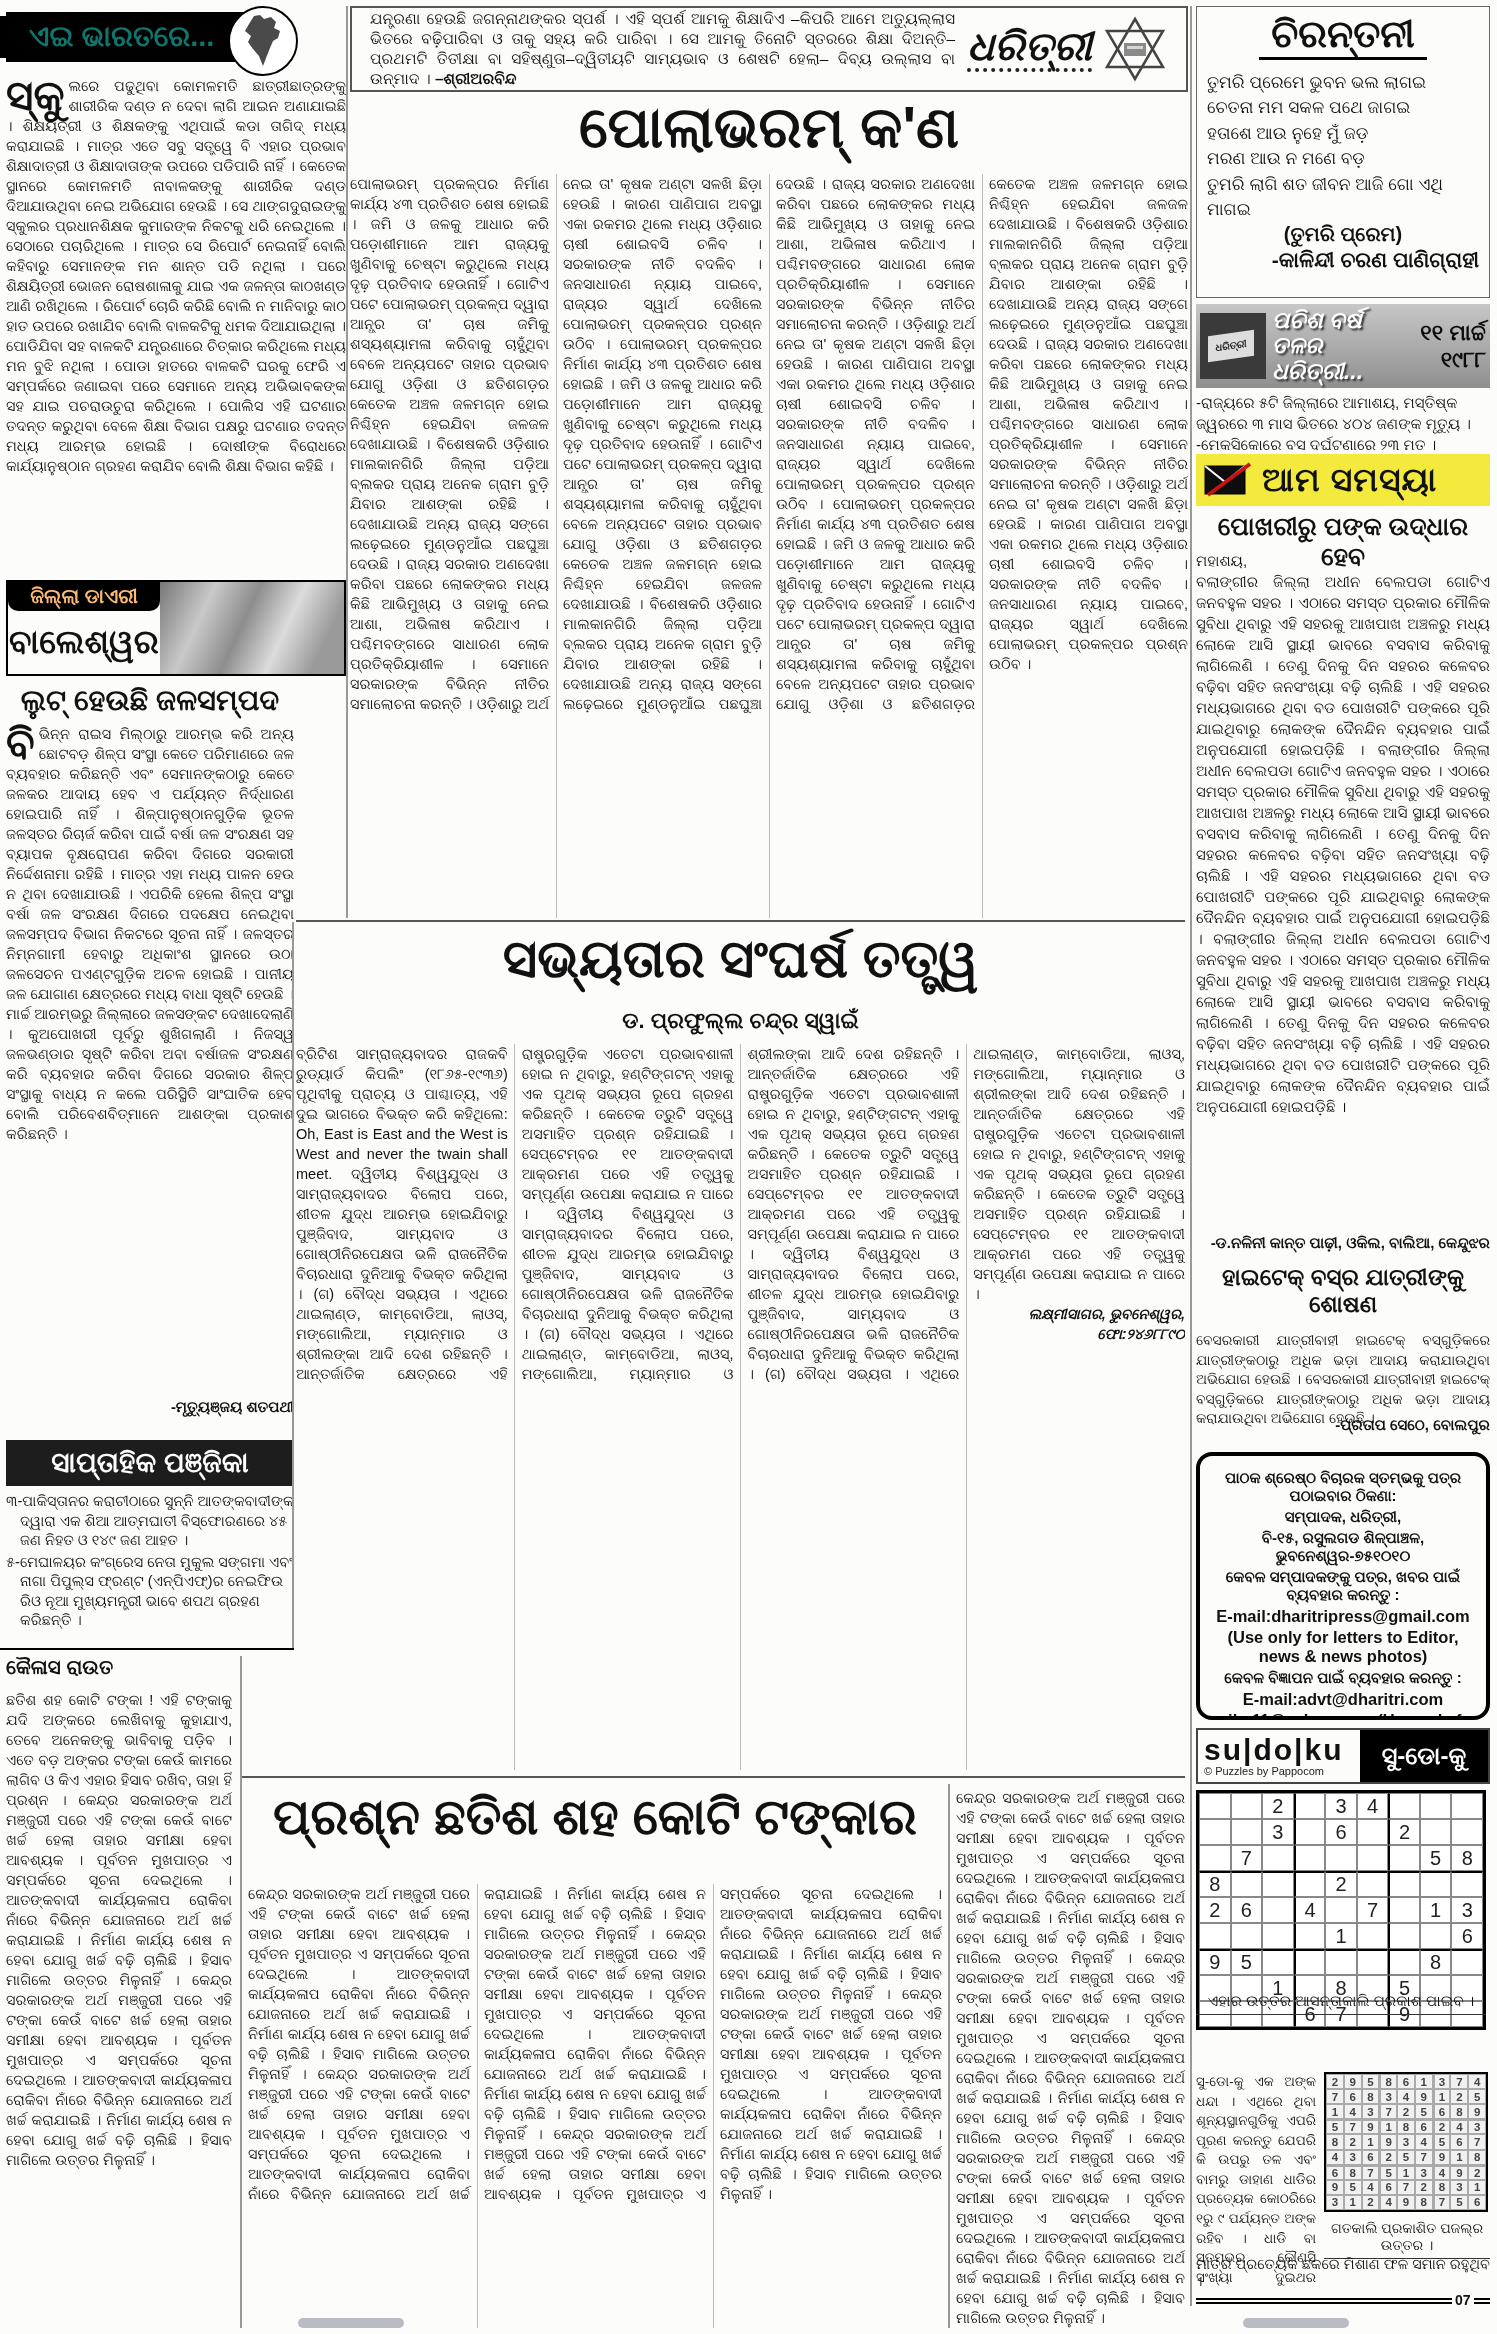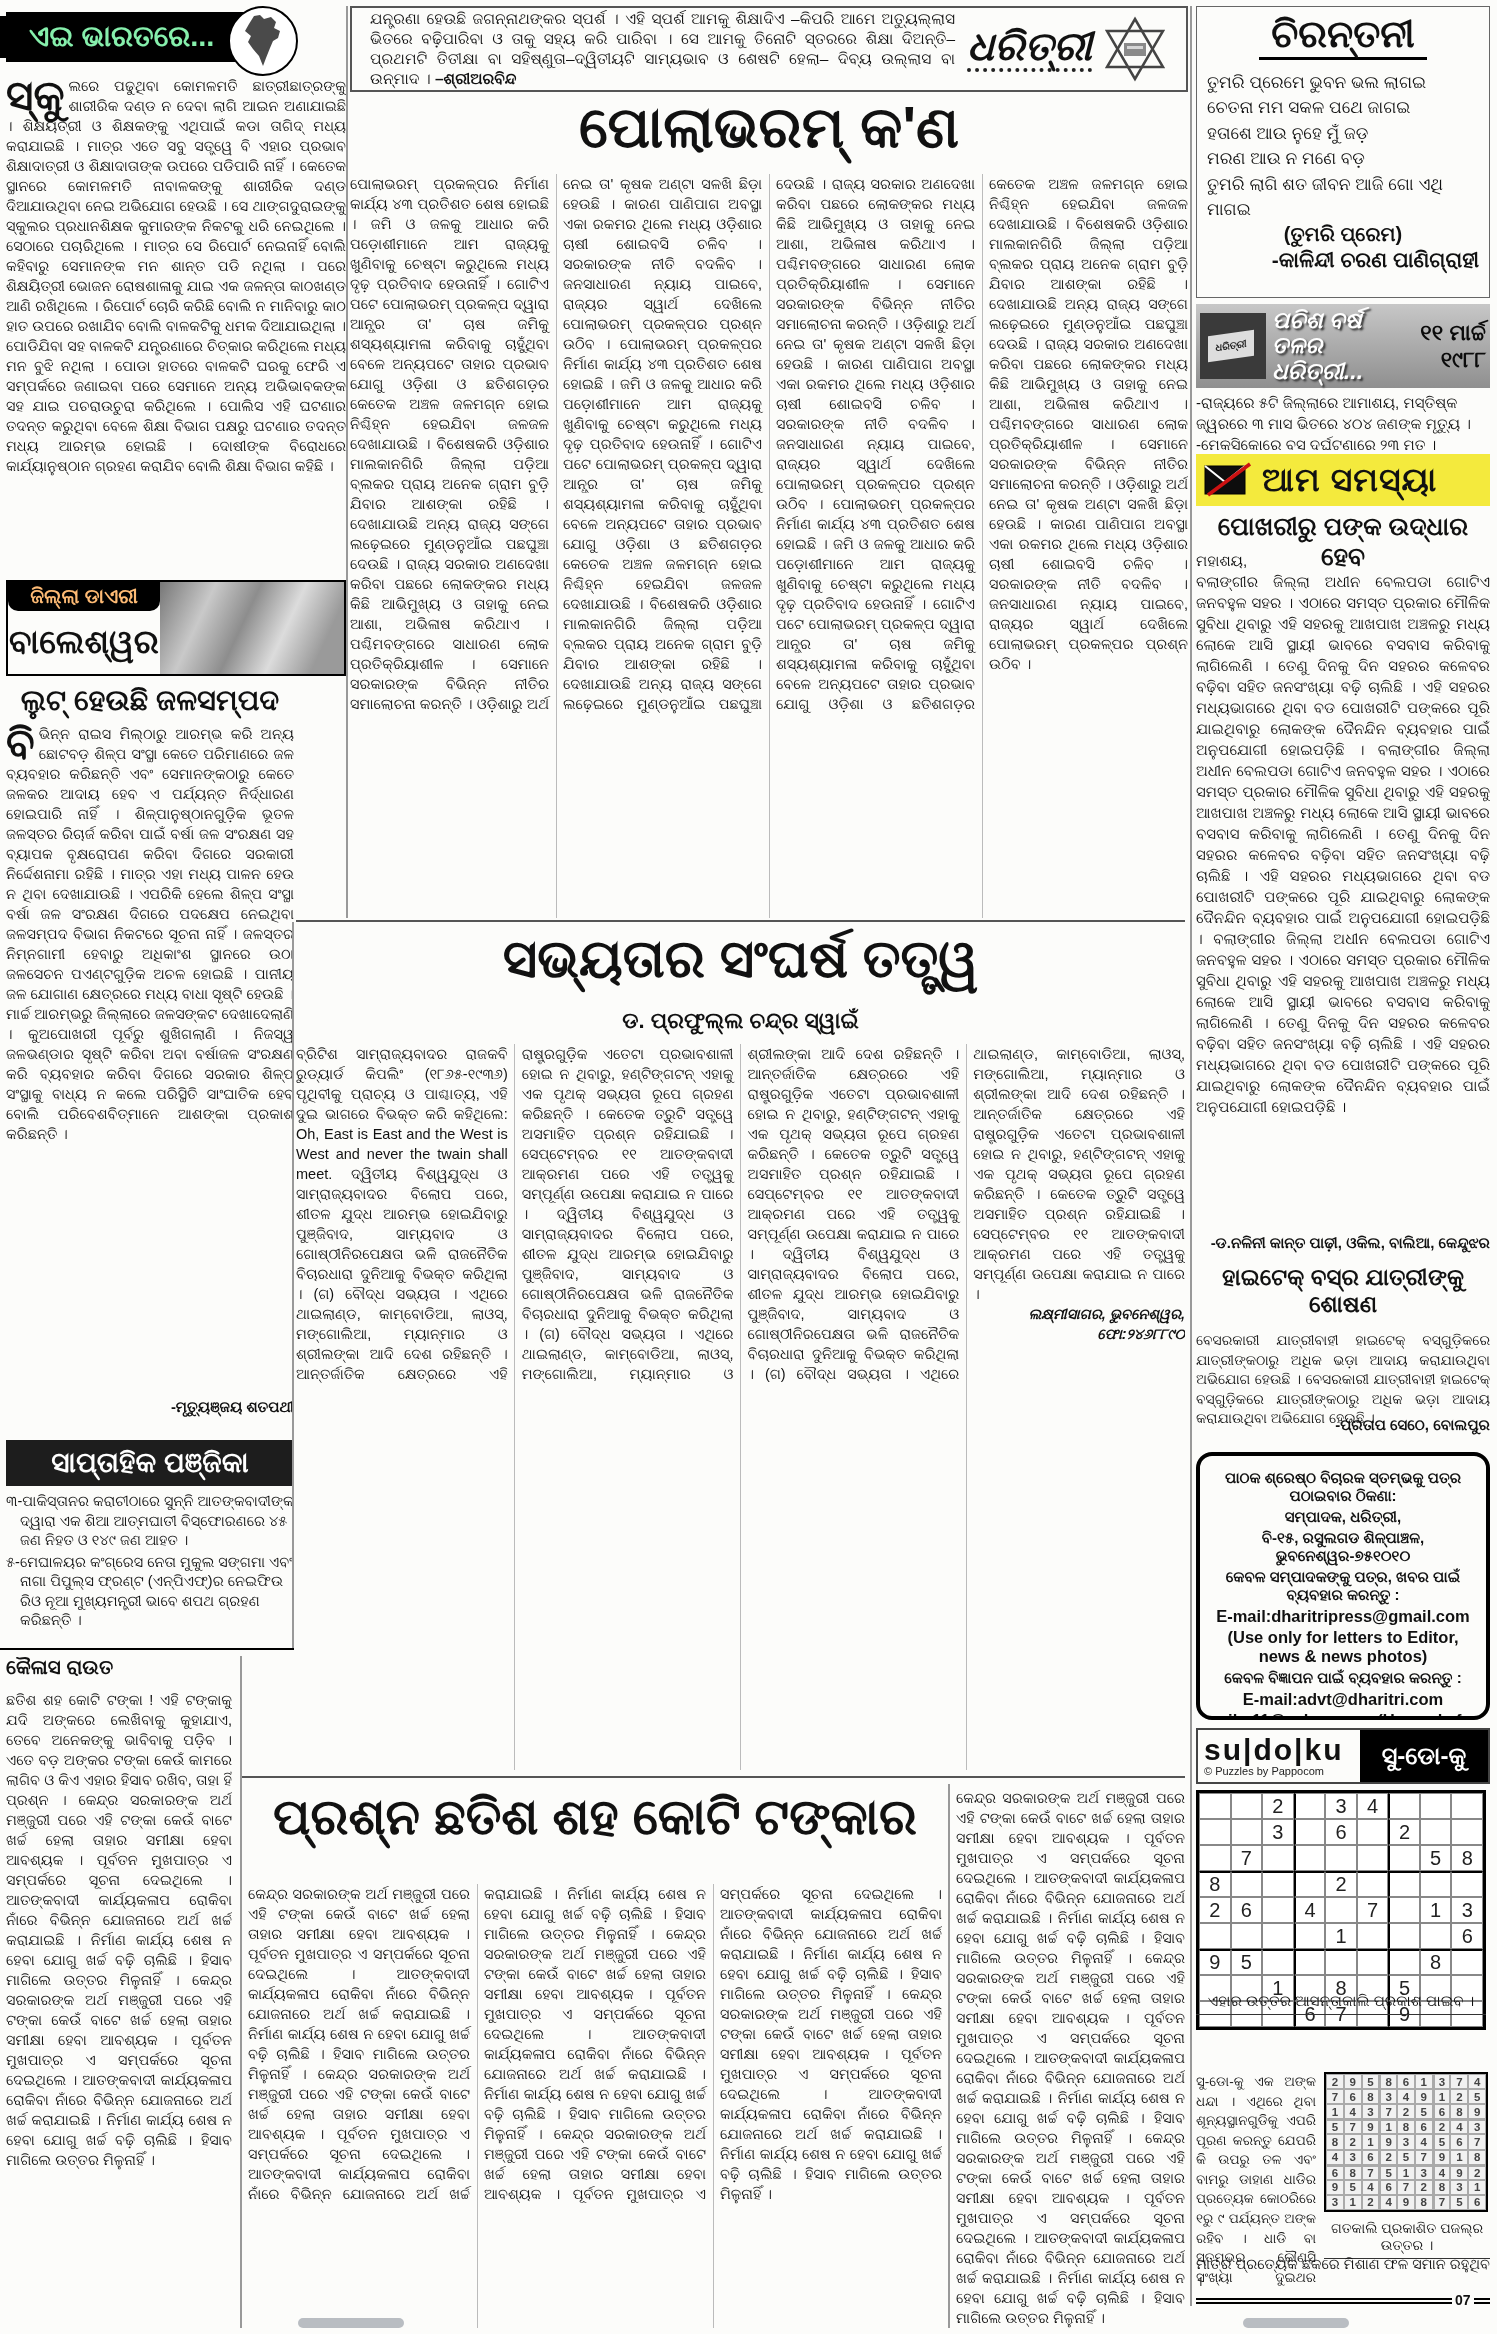--- a/index.html
+++ b/index.html
@@ -9,21 +9,21 @@
   .just{text-align:justify;text-justify:inter-word;}
   .body-text{font-size:14.5px;line-height:1.38;overflow:hidden;}
   .dropcap::first-letter{float:left;font-size:42px;line-height:.85;font-weight:bold;padding:2px 4px 0 0;}
   .sig{font-weight:bold;text-align:right;font-size:15px;}
   .vrule{background:#999;width:1.5px;}
   .hrule{background:#555;height:1.5px;}
 
   
   #ei-box{left:6px;top:6px;width:340px;height:566px;}
   #ei-banner{position:relative;height:66px;}
-  #ei-bar{position:absolute;left:0;top:6px;width:236px;height:50px;background:#000;color:#86efac;
+  #ei-bar{position:absolute;left:0;top:6px;width:236px;height:50px;background:#000;color:#0f766e;
           font-size:29px;font-weight:bold;display:flex;align-items:center;padding-left:16px;
           border-left:7px double #000;box-shadow:-10px 0 0 -4px #000;}
   #ei-circle{position:absolute;left:222px;top:0;width:66px;height:66px;border:2.5px solid #000;
              border-radius:50%;background:#fff;display:flex;align-items:center;justify-content:center;}
   #ei-body{margin-top:4px;height:492px;}
 
   
   #quote-box{left:350px;top:6px;width:838px;height:86px;border:2px solid #555;display:flex;
              align-items:center;gap:12px;padding:6px 18px;box-sizing:border-box;}
   #quote-text{flex:1;font-size:15.5px;line-height:1.3;}

